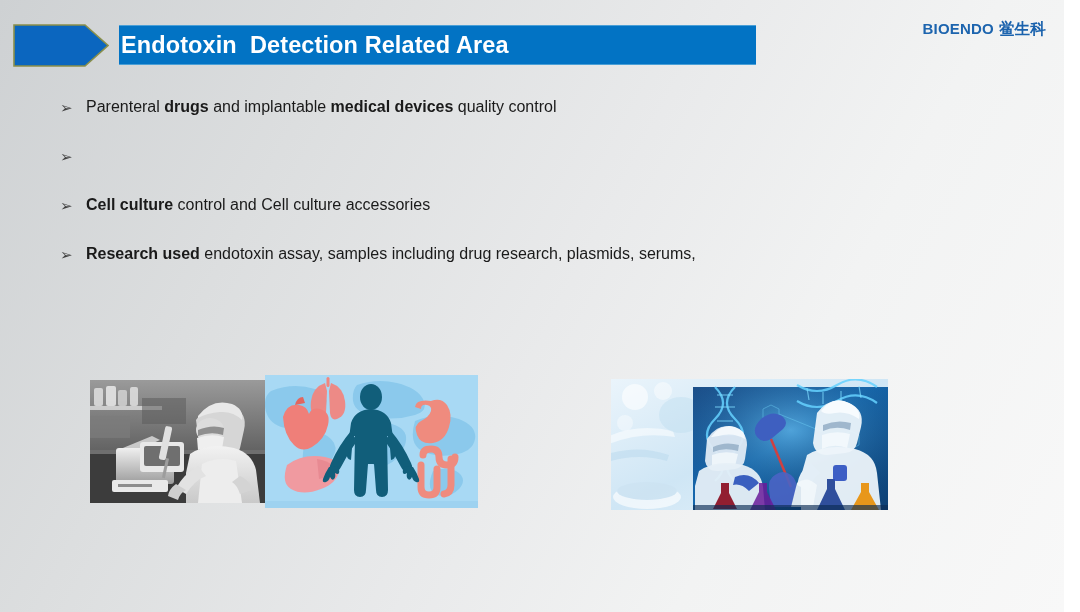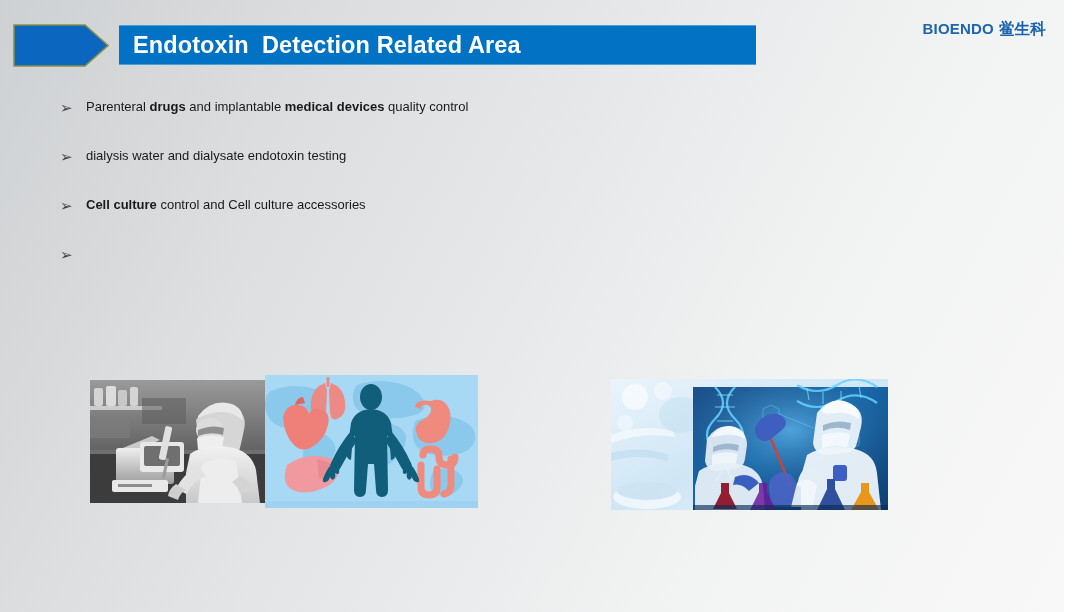--- a/index.html
+++ b/index.html
@@ -59,21 +59,21 @@
     border-bottom: 1px solid #4a9fd6;
     box-sizing: border-box;
     display: flex;
     align-items: center;
   }
   #title-text {
     color: #ffffff;
     font-size: 23.5px;
     font-weight: bold;
     letter-spacing: 0.1px;
-    margin-left: 14px;
+    margin-left: 2px;
     white-space: pre;
   }
 
   
   #bullets {
     position: absolute;
     left: 60px;
     top: 93px;
     width: 880px;
   }
@@ -85,21 +85,21 @@
   .bullet-marker {
     flex: 0 0 auto;
     width: 26px;
     color: #3f3f3f;
     font-size: 15px;
     line-height: 28px;
     padding-top: 1px;
   }
   .bullet-text {
     flex: 1 1 auto;
-    font-size: 13px;
+    font-size: 16px;
     line-height: 28px;
     color: #1a1a1a;
   }
   .bullet-text b { font-weight: bold; }
 
   
   #img-lab-gray {
     position: absolute;
     left: 90px;
     top: 380px;
@@ -150,32 +150,32 @@
   <div id="bullets">
       <div class="bullet-row">
         <span class="bullet-marker">➢</span>
         <div class="bullet-text">
           <div><span>Parenteral </span><b>drugs</b><span> and implantable </span><b>medical devices</b><span> quality control</span></div>
         </div>
       </div>
       <div class="bullet-row">
         <span class="bullet-marker">➢</span>
         <div class="bullet-text">
-          <div><span>dialysis water and dialysate endotoxin testing</span></div>
         </div>
       </div>
       <div class="bullet-row">
         <span class="bullet-marker">➢</span>
         <div class="bullet-text">
           <div><b>Cell culture</b><span> control and Cell culture accessories</span></div>
         </div>
       </div>
       <div class="bullet-row">
         <span class="bullet-marker">➢</span>
         <div class="bullet-text">
+          <div><b>Research used</b><span> endotoxin assay, samples including drug research, plasmids, serums,</span></div>
         </div>
       </div>
     </div>
 
   <div id="img-lab-gray">
     <svg class="pic-svg" viewBox="0 0 177 123" preserveAspectRatio="none" aria-hidden="true">
       <defs>
         <linearGradient id="gBack" x1="0" y1="0" x2="0" y2="1">
           <stop offset="0" stop-color="#9a9a9a"></stop>
           <stop offset="0.45" stop-color="#6f6f6f"></stop>

